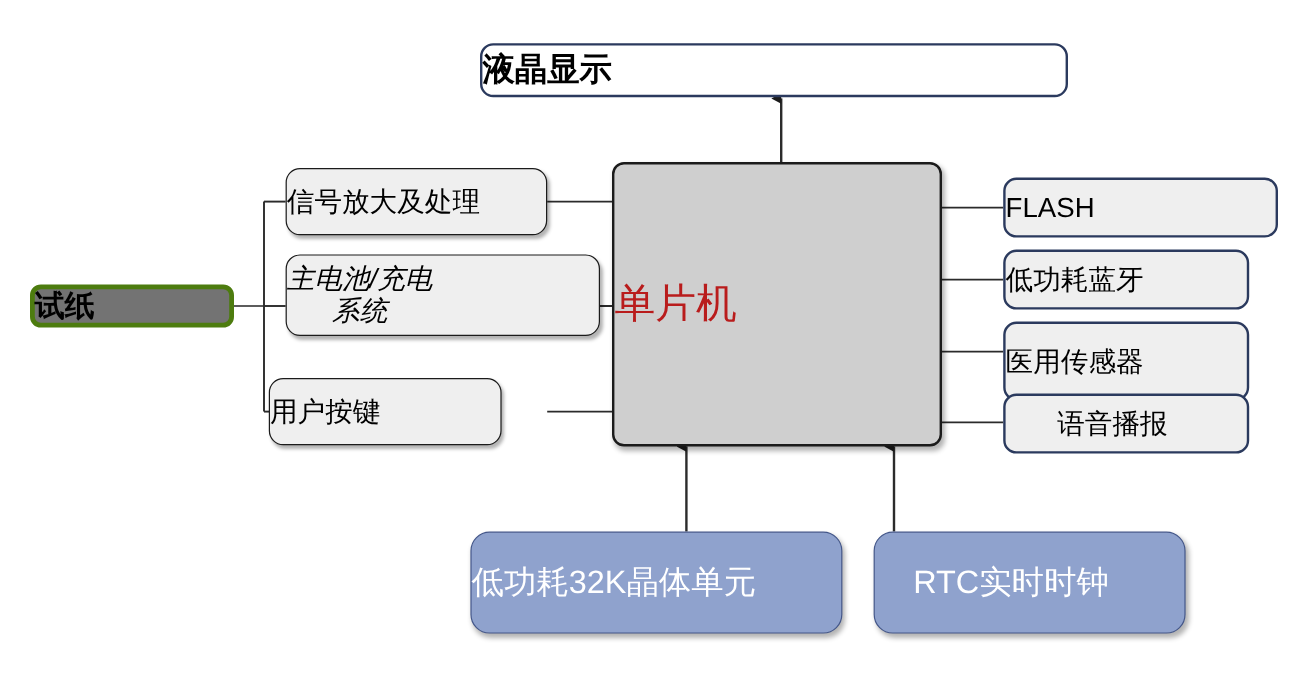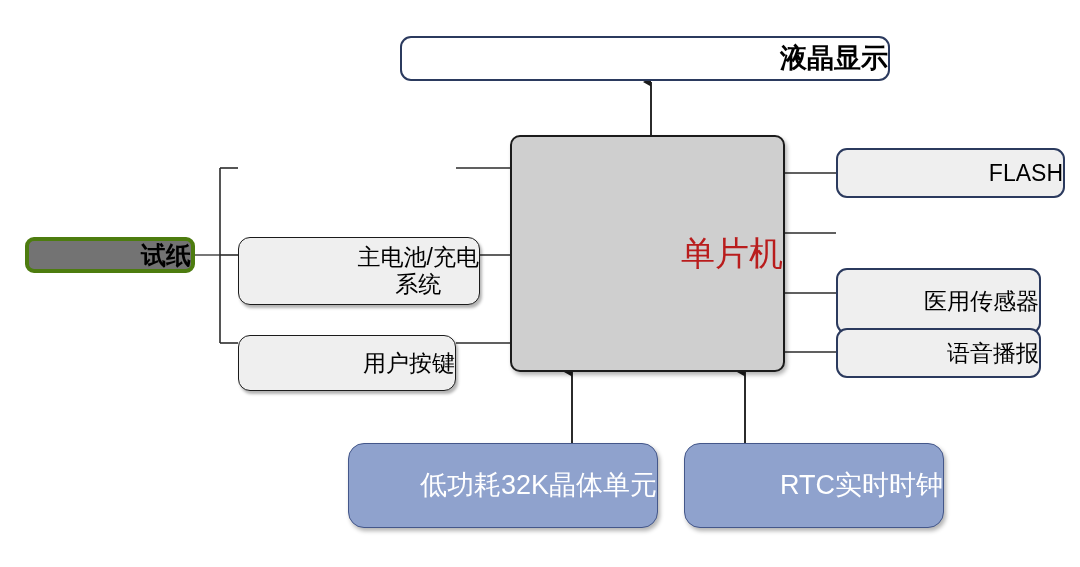--- a/index.html
+++ b/index.html
@@ -23,21 +23,21 @@
     top: 0;
     width: 1080px;
     height: 567px;
     pointer-events: none;
   }
   .node {
     position: absolute;
     box-sizing: border-box;
     display: flex;
     align-items: center;
-    justify-content: flex-end;
+    justify-content: flex-start;
     text-align: center;
     line-height: 1.16;
     white-space: pre-line;
     z-index: 3;
   }
 
   
   .node.strip {
     background: #737373;
     border: 4px solid #4d7c0f;
@@ -91,20 +91,21 @@
 
   
   .node.bottom {
     background: #8fa2cd;
     border: 1.6px solid #44578a;
     border-radius: 16px;
     color: #ffffff;
     font-size: 27px;
     font-weight: 400;
     box-shadow: 2px 3px 4px rgba(0,0,0,0.30);
+    margin-left: 44px;
   }
 </style>
 </head>
 <body>
 
 <div id="canvas">
 
   <svg class="wires" viewBox="0 0 1080 567" xmlns="http://www.w3.org/2000/svg">
     <defs>
       <marker id="arrowUp" markerWidth="9" markerHeight="9" refX="4.5" refY="8.2" orient="auto-start-reverse" markerUnits="userSpaceOnUse">
@@ -138,48 +139,54 @@
   </svg>
 
   <div class="node lcd" style="left:400px; top:36px; width:490px; height:45px;">
     <span>液晶显示</span>
   </div>
 
   <div class="node strip" style="left:25px; top:237px; width:170px; height:36px;">
     <span>试纸</span>
   </div>
 
+  <div class="node left" style="left:238px; top:140px; width:218px; height:56px;">
+    <span>信号放大及处理</span>
+  </div>
 
-  <div class="node left" style="left:238px; top:237px; width:242px; height:68px;">
+  <div class="node left" style="left:238px; top:212px; width:262px; height:68px;font-style:italic;">
     <span>主电池/充电
 系统</span>
   </div>
 
-  <div class="node left" style="left:238px; top:315px; width:218px; height:56px;margin-top:20px;">
+  <div class="node left" style="left:224px; top:315px; width:194px; height:56px;">
     <span>用户按键</span>
   </div>
 
   <div class="node mcu" style="left:510px; top:135px; width:275px; height:237px;">
     <span>单片机</span>
   </div>
 
   <div class="node right" style="left:836px; top:148px; width:229px; height:50px;">
     <span>FLASH</span>
   </div>
 
+  <div class="node right" style="left:836px; top:208px; width:205px; height:50px;">
+    <span>低功耗蓝牙</span>
+  </div>
 
   <div class="node right" style="left:836px; top:268px; width:205px; height:66px;">
     <span>医用传感器</span>
   </div>
 
   <div class="node right" style="left:836px; top:328px; width:205px; height:50px;padding-left:43px;">
     <span>语音播报</span>
   </div>
 
   <div class="node bottom" style="left:348px; top:443px; width:310px; height:85px;">
     <span>低功耗32K晶体单元</span>
   </div>
 
-  <div class="node bottom" style="left:684px; top:443px; width:260px; height:85px;">
+  <div class="node bottom" style="left:684px; top:443px; width:260px; height:85px;padding-left:32px;">
     <span>RTC实时时钟</span>
   </div>
 
 </div>
 
 </body></html>

